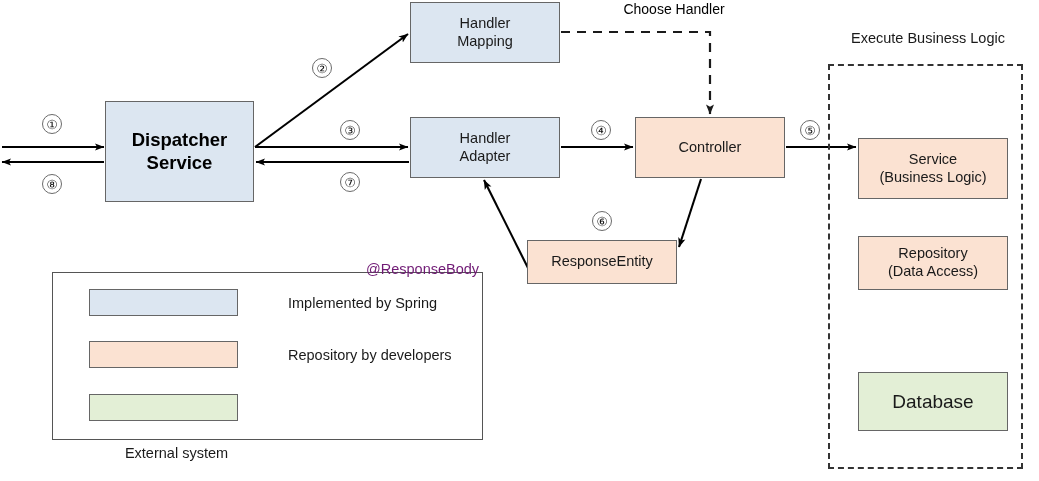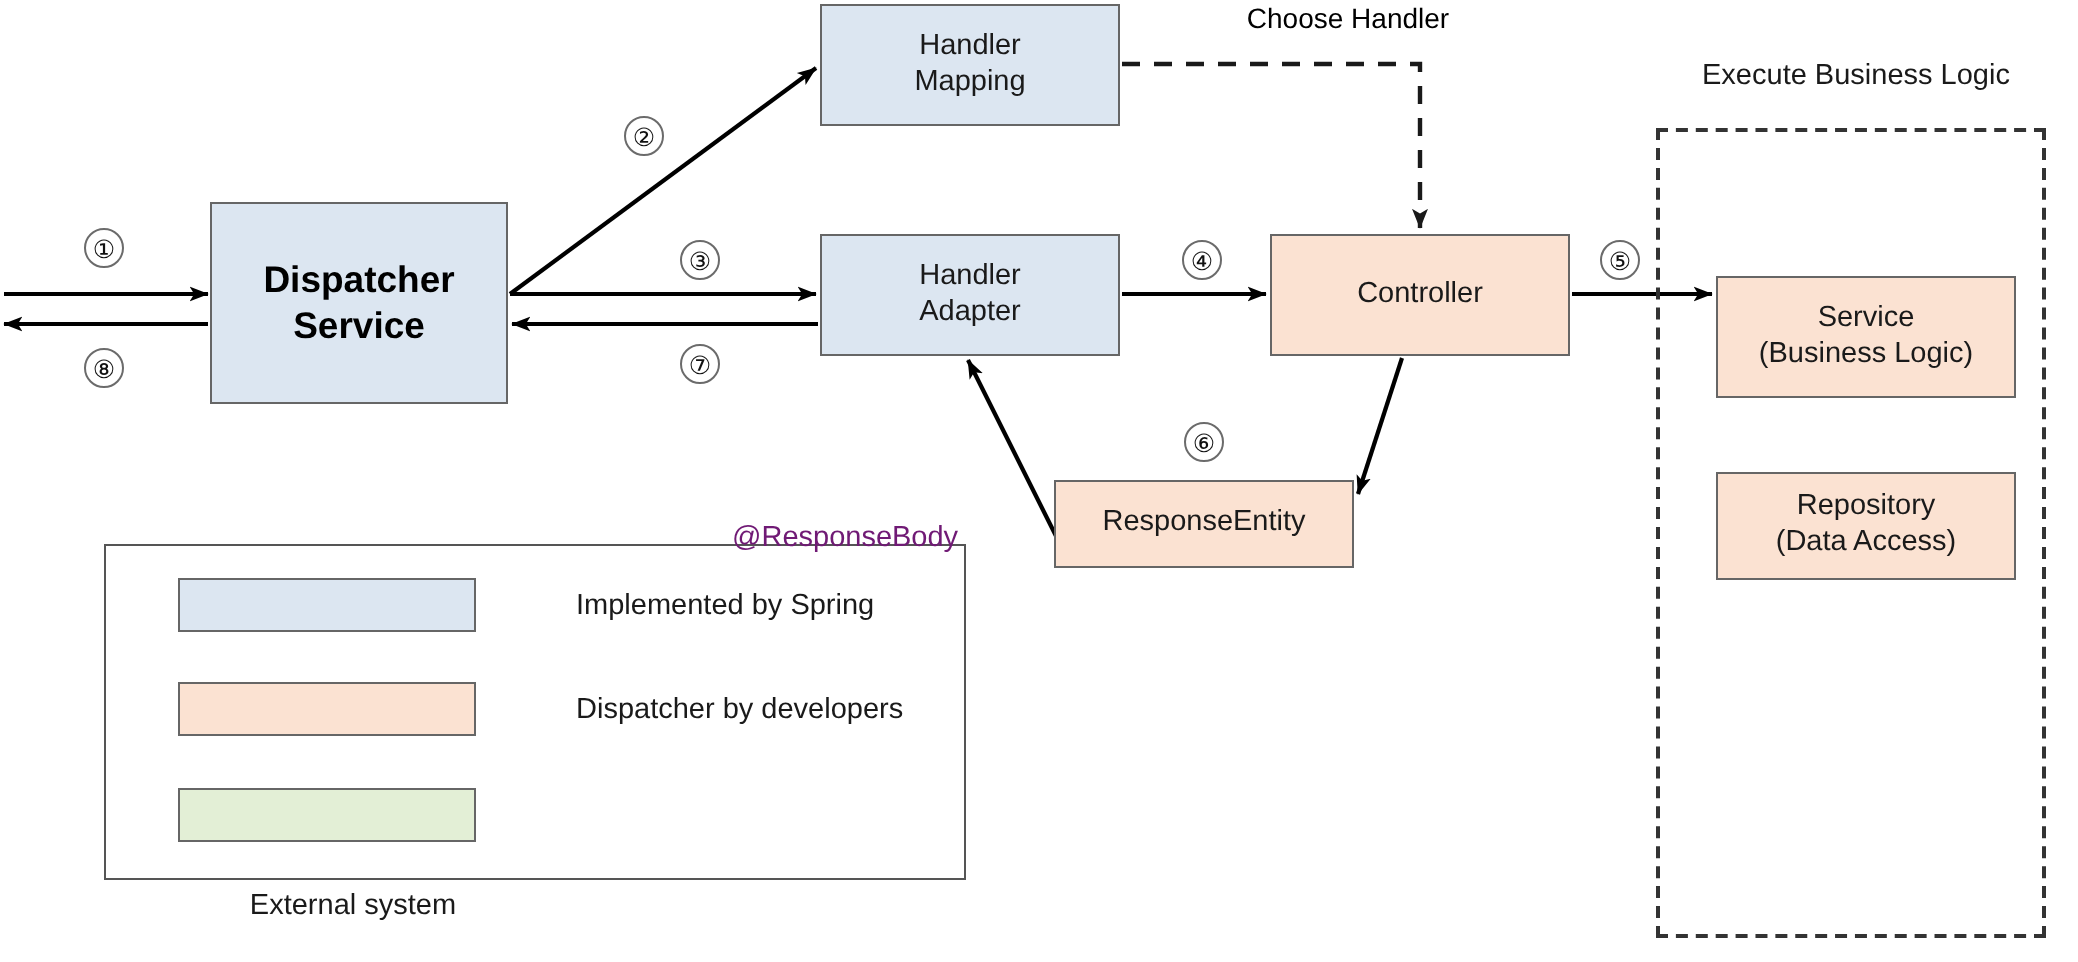--- a/index.html
+++ b/index.html
@@ -221,41 +221,46 @@
     </span>
   </div>
 
   <div class="node fill-orange" id="node-repository">
     <span>
       <span>Repository</span>
       <span>(Data Access)</span>
     </span>
   </div>
 
+  <div class="node fill-green" id="node-database">
+    <span>
+      <span>Database</span>
+    </span>
+  </div>
 
   <div id="label-choose-handler">Choose Handler</div>
   <div id="label-response-body">@ResponseBody</div>
 
   <div class="step" id="step-1">①</div>
   <div class="step" id="step-2">②</div>
   <div class="step" id="step-3">③</div>
   <div class="step" id="step-4">④</div>
   <div class="step" id="step-5">⑤</div>
   <div class="step" id="step-6">⑥</div>
   <div class="step" id="step-7">⑦</div>
   <div class="step" id="step-8">⑧</div>
 
   <div id="legend-box">
     <div class="legend-row" id="legend-row-0">
       <div class="legend-swatch" style="background: rgb(220, 230, 241);"></div>
       <div class="legend-label">Implemented by Spring</div>
     </div>
     <div class="legend-row" id="legend-row-1">
       <div class="legend-swatch" style="background: rgb(251, 226, 210);"></div>
-      <div class="legend-label">Dispatcher by developers</div>
+      <div class="legend-label">Repository by developers</div>
     </div>
     <div class="legend-row" id="legend-row-2">
       <div class="legend-swatch" style="background: rgb(227, 239, 214);"></div>
       <div class="legend-label">External system</div>
     </div>
   </div>
 
 </div>
 
 </body></html>

